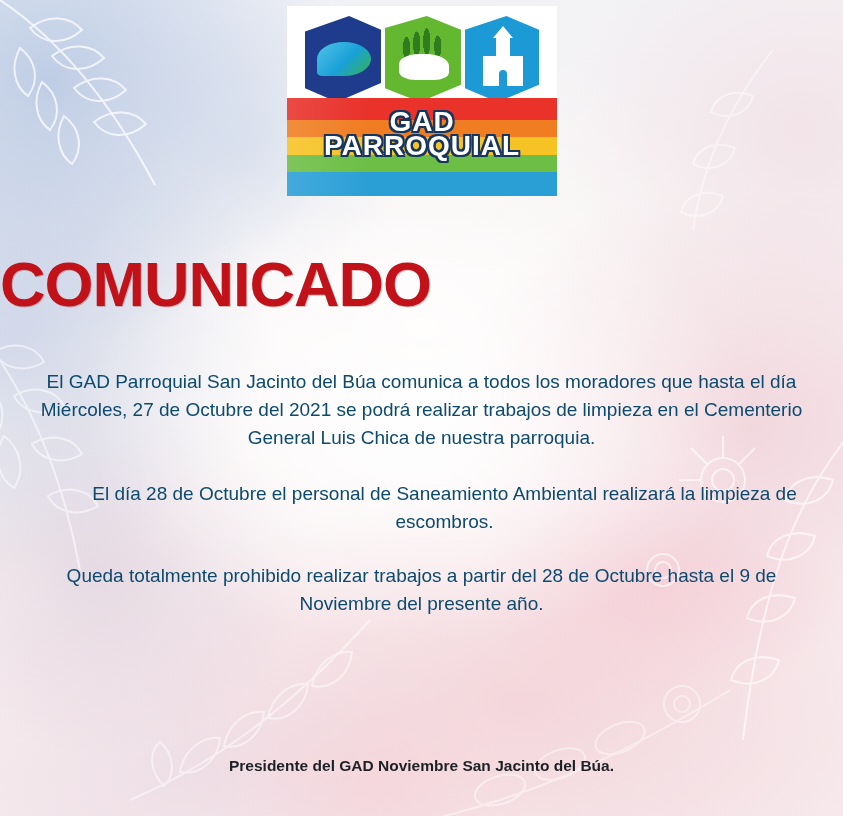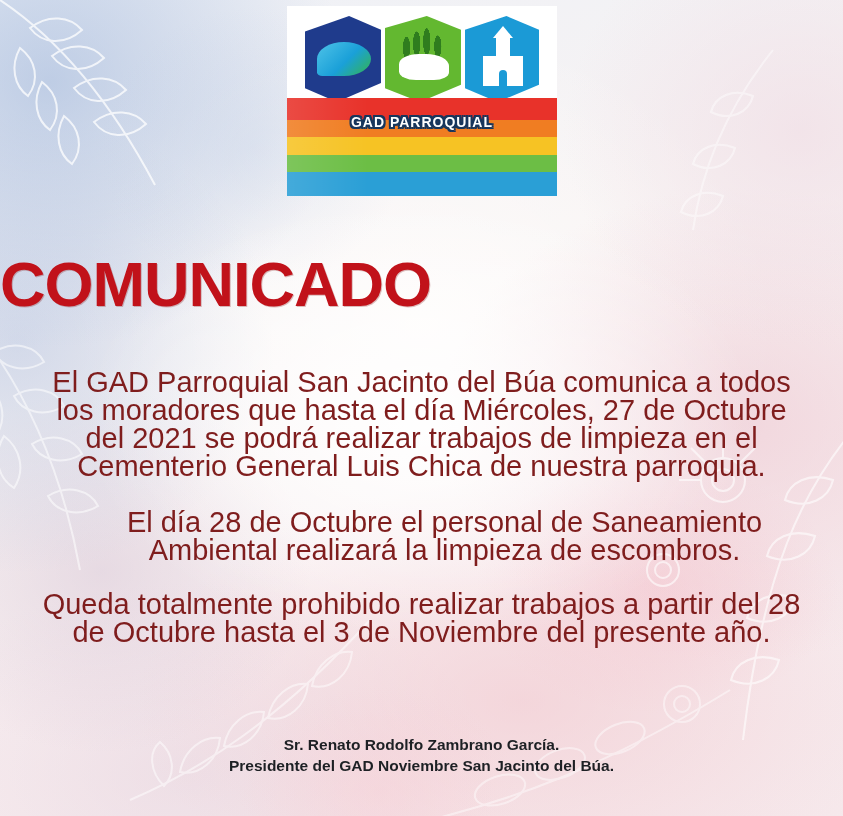--- a/index.html
+++ b/index.html
@@ -173,21 +173,21 @@
     border-radius: 4px 4px 0 0;
   }
 
   .logo-title {
     position: absolute;
     left: 0; right: 0;
     top: 104px;
     text-align: center;
     font-family: "Liberation Sans", sans-serif;
     font-weight: bold;
-    font-size: 14px;
+    font-size: 28px;
     letter-spacing: 1px;
     color: #ffffff;
     text-shadow:
       -2px 0 0 #17365d, 2px 0 0 #17365d, 0 -2px 0 #17365d, 0 2px 0 #17365d,
       -2px -2px 0 #17365d, 2px -2px 0 #17365d, -2px 2px 0 #17365d, 2px 2px 0 #17365d;
     line-height: 24px;
   }
   .logo-title .line2 { display: block; }
   .logo-years {
     position: absolute;
@@ -219,22 +219,22 @@
     text-shadow: 1px 1px 0 rgba(120,0,0,0.25);
   }
 
   
   #body-text {
     position: absolute;
     left: 34px;
     width: 775px;
     top: 368px;
     text-align: center;
-    color: #7f1d1d;
-    font-size: 29px;
+    color: #0c4a6e;
+    font-size: 19px;
     line-height: 28px;
     font-family: "Liberation Sans", sans-serif;
   }
   #body-text p {
     margin: 0 0 28px 0;
   }
   #body-text p.p2 { margin-bottom: 26px; margin-left: 46px; }
   #body-text p.p3 { margin-bottom: 0; }
 
   
@@ -352,21 +352,20 @@
       </div>
       <div class="logo-years">2019 - 2023</div>
     </div>
   </div>
 
   <div id="headline">COMUNICADO</div>
 
   <div id="body-text">
     <p class="p1">El GAD Parroquial San Jacinto del Búa comunica a todos los moradores que hasta el día Miércoles, 27 de Octubre del 2021 se podrá realizar trabajos de limpieza en el Cementerio General Luis Chica de nuestra parroquia.</p>
     <p class="p2">El día 28 de Octubre el personal de Saneamiento Ambiental realizará la limpieza de escombros.</p>
-    <p class="p3">Queda totalmente prohibido realizar trabajos a partir del 28 de Octubre hasta el 3 de Noviembre del presente año.</p>
+    <p class="p3">Queda totalmente prohibido realizar trabajos a partir del 28 de Octubre hasta el 9 de Noviembre del presente año.</p>
   </div>
 
   <div id="signature">
-    <div>Sr. Renato Rodolfo Zambrano García.</div>
     <div>Presidente del GAD Noviembre San Jacinto del Búa.</div>
   </div>
 
 </div>
 
 </body></html>

